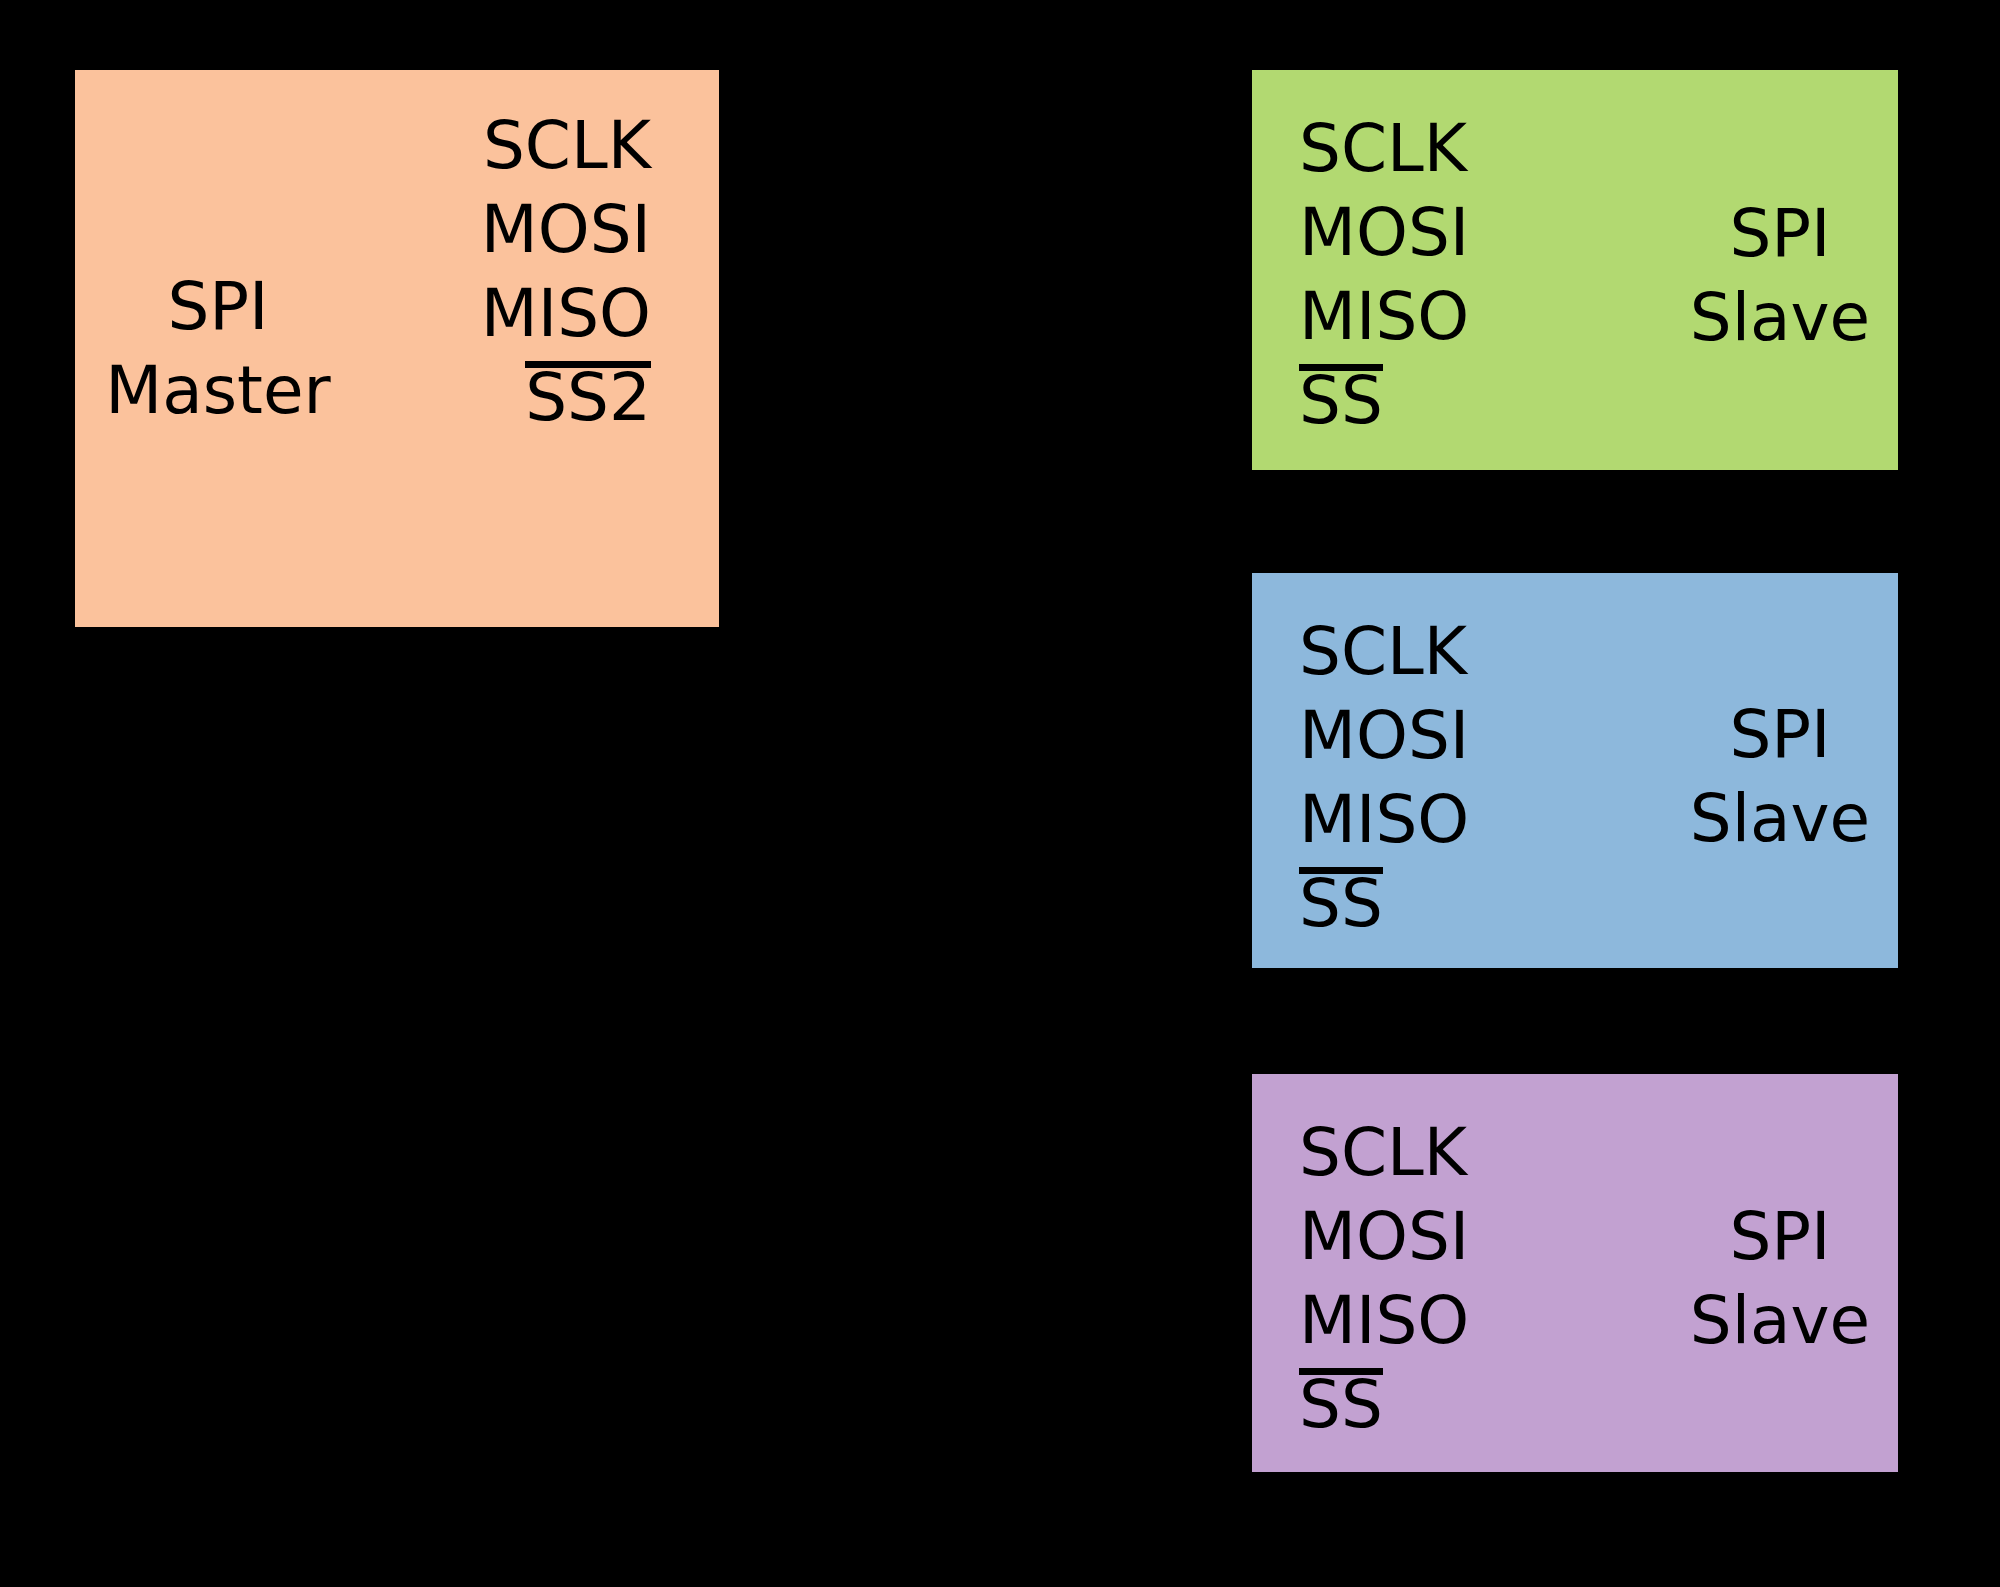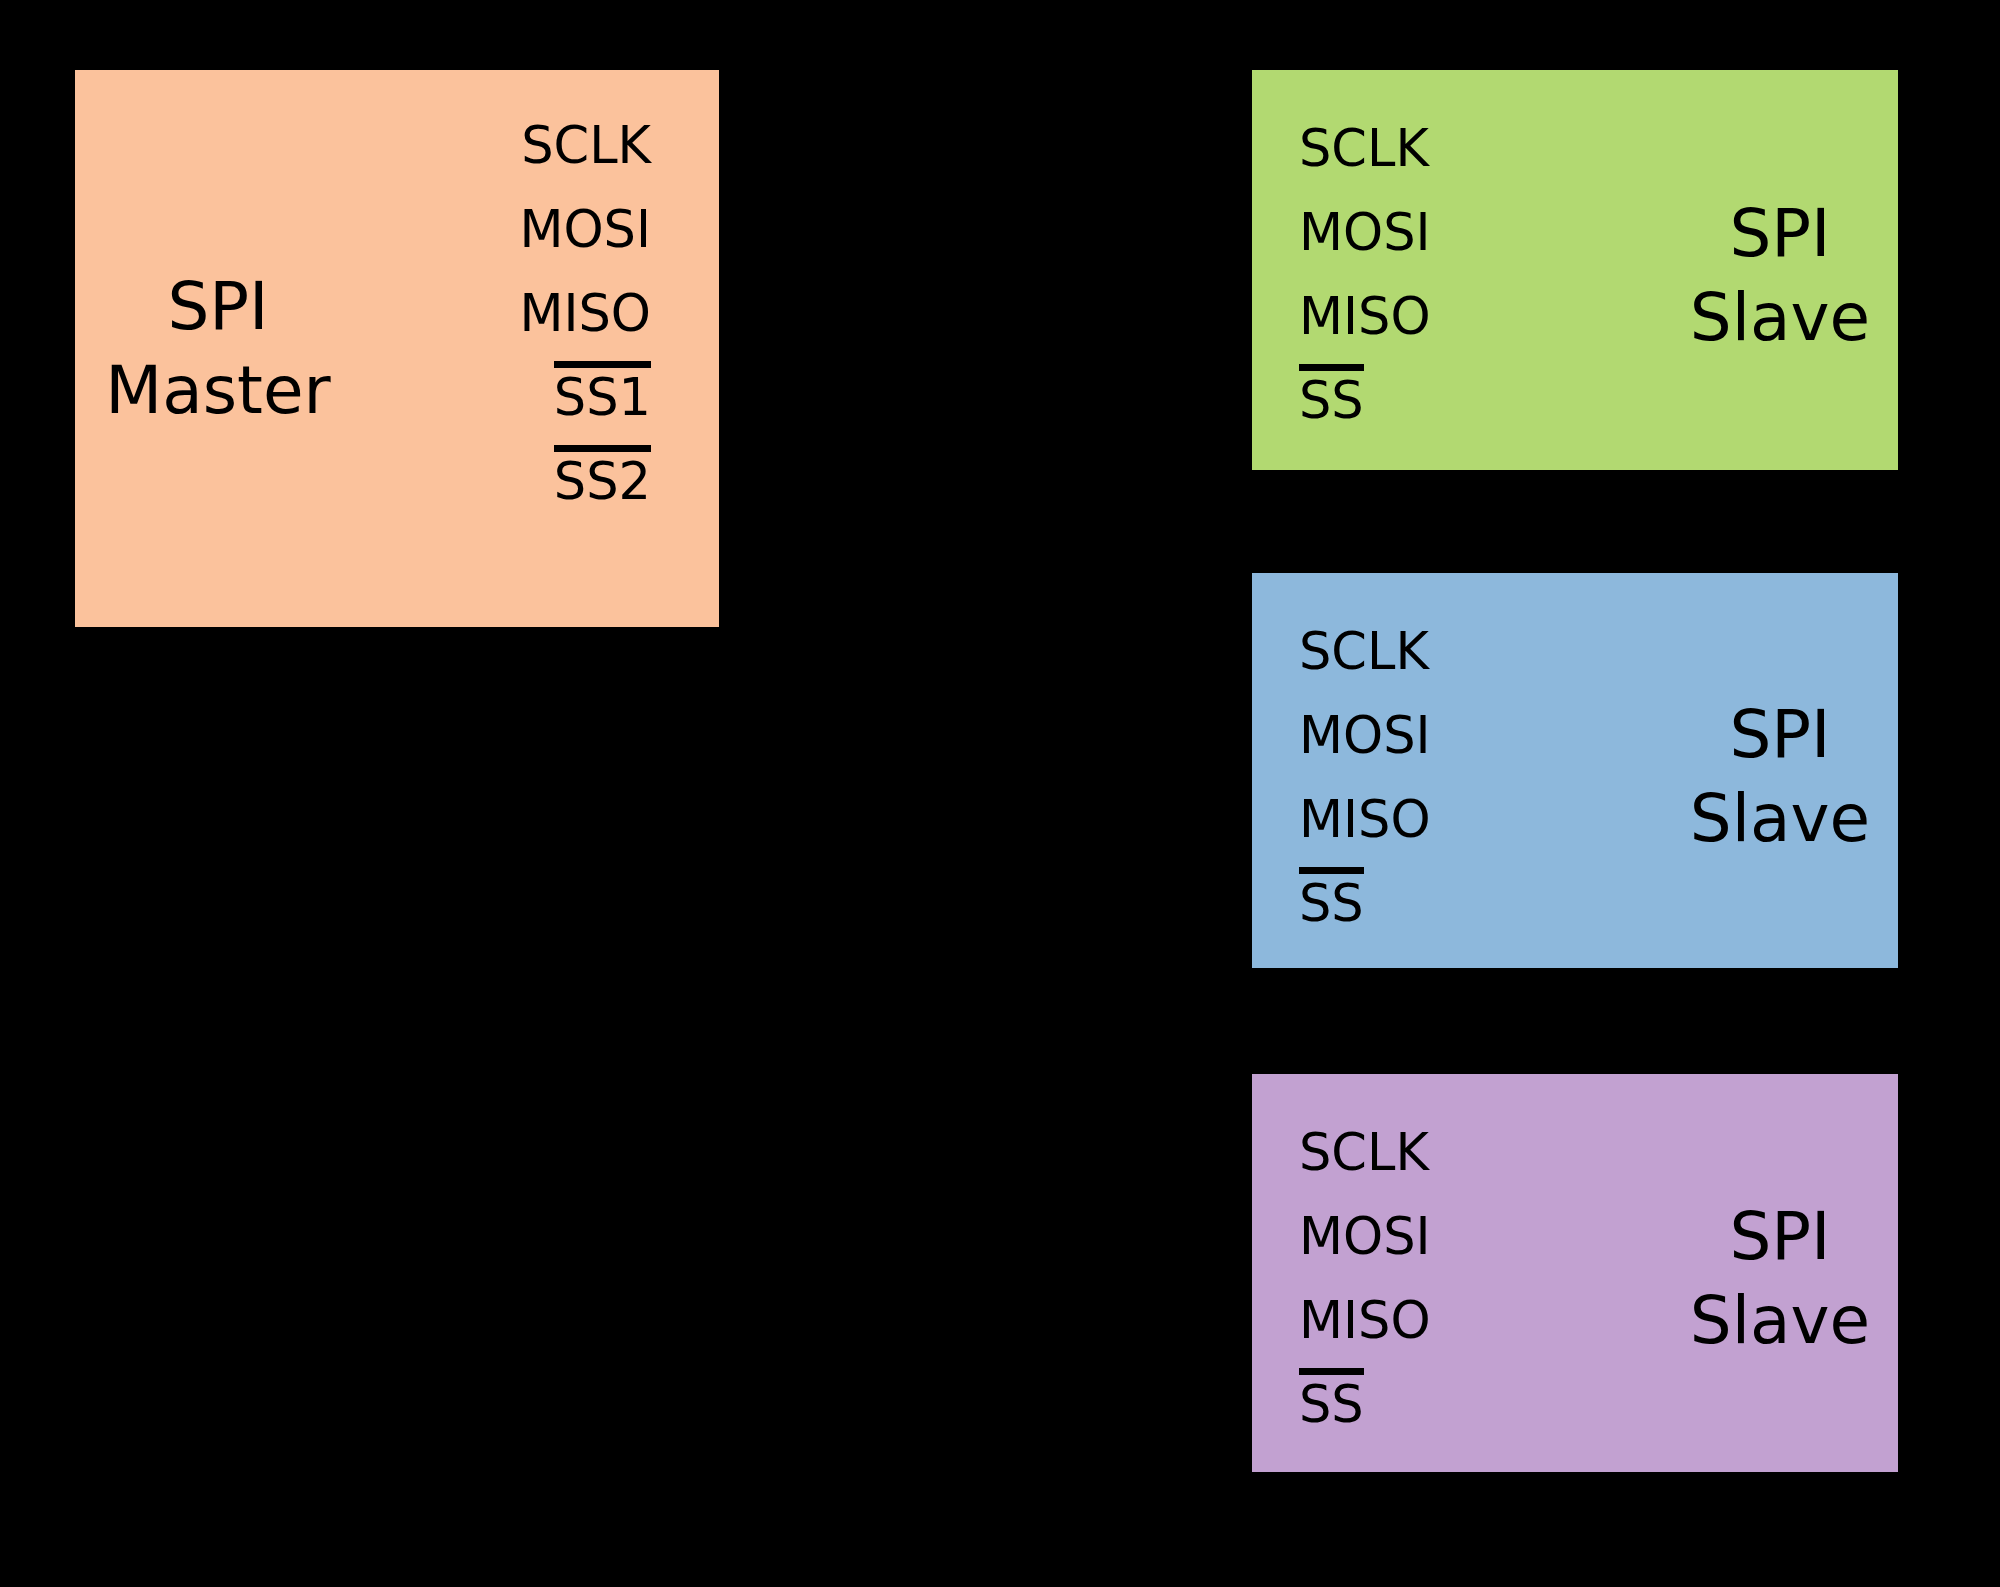--- a/index.html
+++ b/index.html
@@ -36,21 +36,21 @@
     text-align: center;
     font-size: 66px;
     line-height: 84px;
   }
   .master .title-col { left: 0; width: 286px; }
   .slave  .title-col { right: 0; width: 236px; margin-top: 0; }
   .slave  .title-col .tl { transform: translateY(6px); }
 
   .pins {
     position: absolute;
-    font-size: 51px;
+    font-size: 66px;
     line-height: 84px;
     white-space: nowrap;
   }
   .master .pins { top: 34px; right: 68px; text-align: right; }
   .slave  .pins { top: 37px; left: 47px;  text-align: left; }
 
   .pin-row { height: 84px; }
 
   
   .ovl {
@@ -74,21 +74,20 @@
 
   <div class="box master" style="background: rgb(251, 194, 156);">
     <div class="title-col">
       <div class="tl">SPI</div>
       <div class="tl">Master</div>
     </div>
     <div class="pins">
       <div class="pin-row"><span>SCLK</span></div>
       <div class="pin-row"><span>MOSI</span></div>
       <div class="pin-row"><span>MISO</span></div>
-      <div class="pin-row"><span class="ovl">SS1</span></div>
       <div class="pin-row"><span class="ovl">SS2</span></div>
     </div>
   </div>
 
   <div class="box slave slave1" style="background: rgb(178, 217, 113);">
     <div class="pins">
       <div class="pin-row"><span>SCLK</span></div>
       <div class="pin-row"><span>MOSI</span></div>
       <div class="pin-row"><span>MISO</span></div>
       <div class="pin-row"><span class="ovl">SS</span></div>

